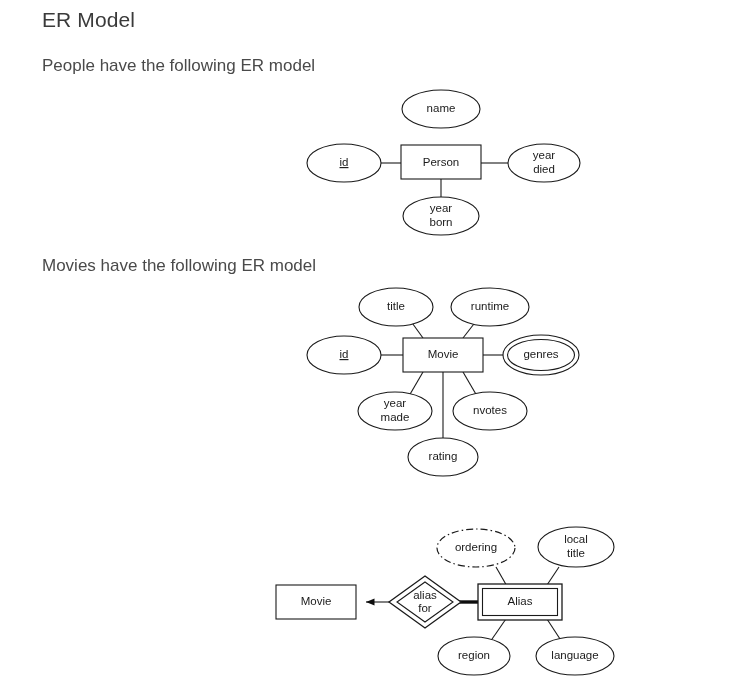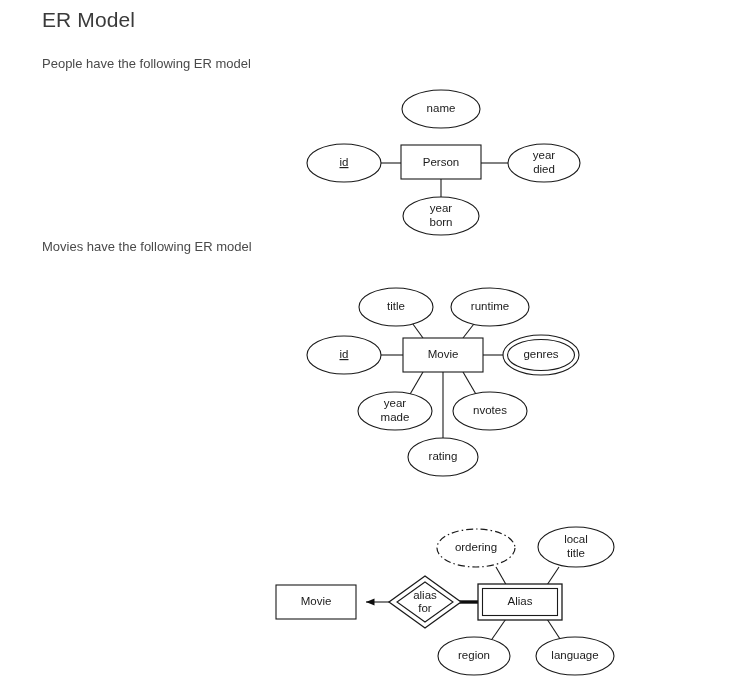--- a/index.html
+++ b/index.html
@@ -26,25 +26,25 @@
     left: 42px;
     top: 8px;
     font-size: 21px;
     font-weight: 400;
     color: #3a3a3a;
     letter-spacing: 0.1px;
   }
   .section-caption {
     position: absolute;
     left: 42px;
-    font-size: 13px;
+    font-size: 17px;
     color: #4a4a4a;
   }
   #caption-person { top: 56px; }
-  #caption-movie  { top: 239px; }
+  #caption-movie  { top: 256px; }
   #caption-alias  { top: 496px; }
 
   .diagram {
     position: absolute;
     left: 0;
   }
   #diagram-person { top: 78px; }
   #diagram-movie  { top: 276px; }
   #diagram-alias  { top: 514px; }
 

